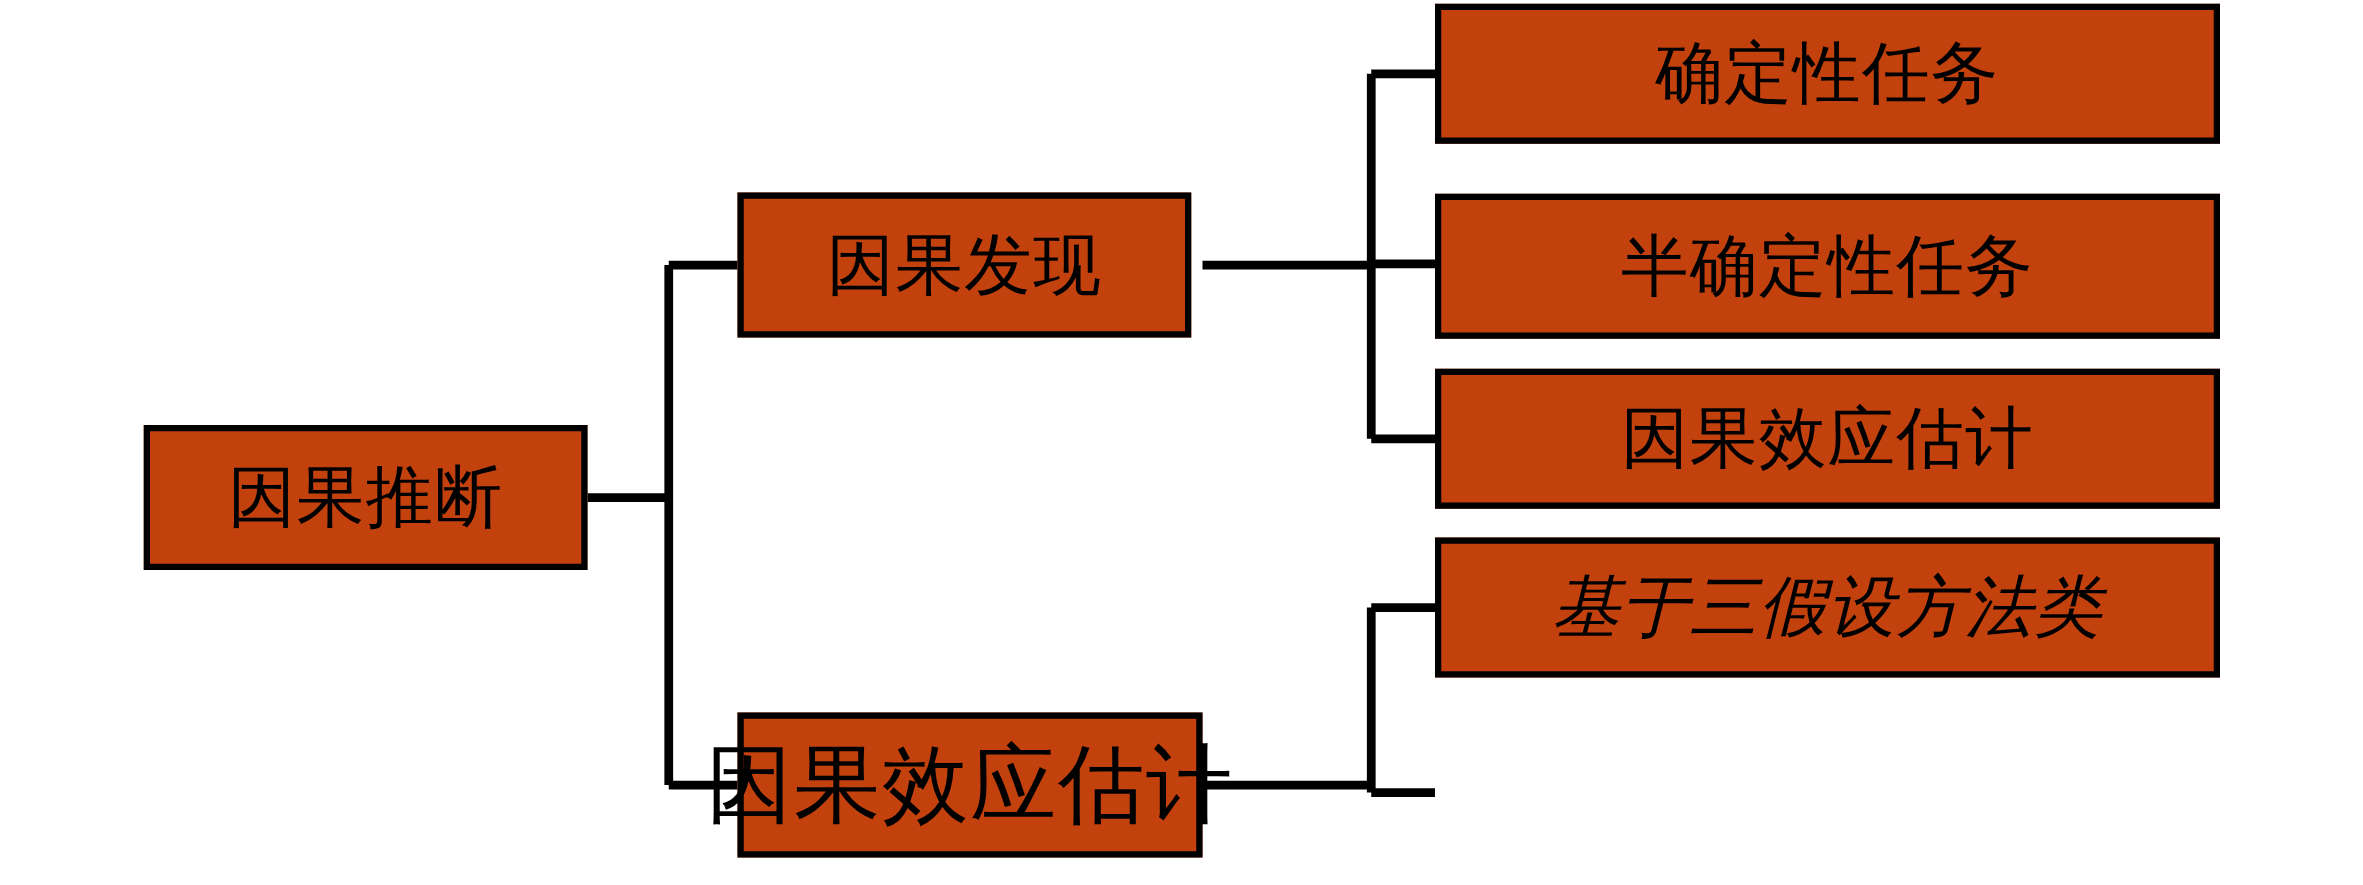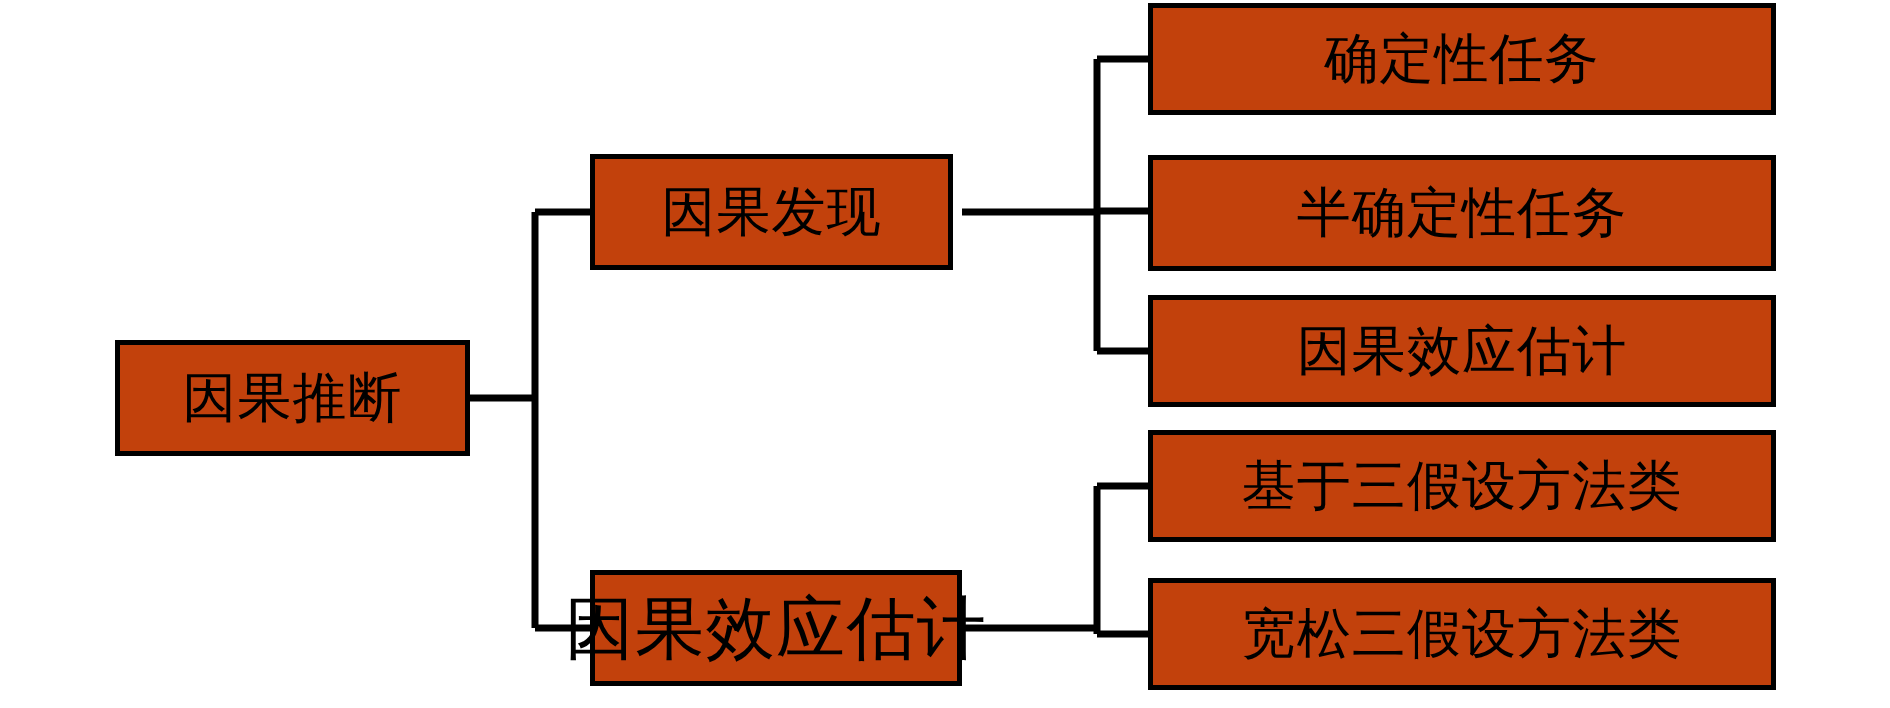--- a/index.html
+++ b/index.html
@@ -40,21 +40,21 @@
     display: block;
     letter-spacing: 0.02em;
   }
   .node-root   { left: 115px; top: 340px;  width: 355px; height: 116px; font-size: 54px; }
   .node-l2a    { left: 590px; top: 154px;  width: 363px; height: 116px; font-size: 54px; }
   .node-l2b    { left: 590px; top: 570px;  width: 372px; height: 116px; font-size: 69px; }
   .node-leaf   { left: 1148px; width: 628px; font-size: 54px; }
   .leaf-1      { top: 3px;   height: 112px; }
   .leaf-2      { top: 155px; height: 116px; }
   .leaf-3      { top: 295px; height: 112px; }
-  .leaf-4      { top: 430px; height: 112px; }
+  .leaf-4      { top: 430px; height: 112px; font-style: italic; }
   .leaf-5      { top: 578px; height: 112px; }
 </style>
 </head>
 <body>
 
 <div id="canvas">
 
   <svg class="lines" viewBox="0 0 1890 708">
     <g stroke="#000000" stroke-width="7" fill="none" stroke-linecap="butt">
 
@@ -97,17 +97,14 @@
   </div>
 
   <div class="node node-leaf leaf-3">
     <span class="label">因果效应估计</span>
   </div>
 
   <div class="node node-leaf leaf-4">
     <span class="label">基于三假设方法类</span>
   </div>
 
-  <div class="node node-leaf leaf-5">
-    <span class="label">宽松三假设方法类</span>
-  </div>
 
 </div>
 
 </body></html>

